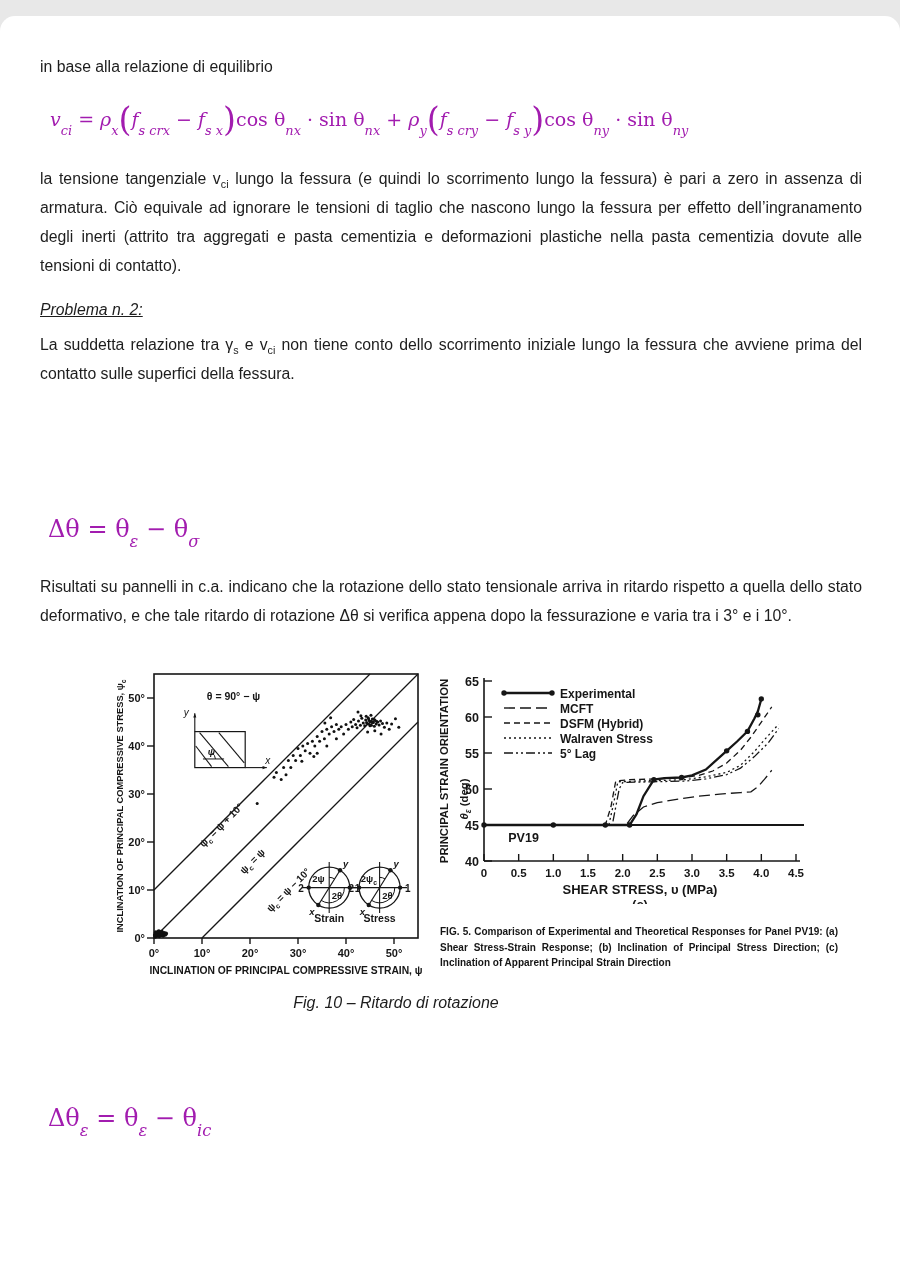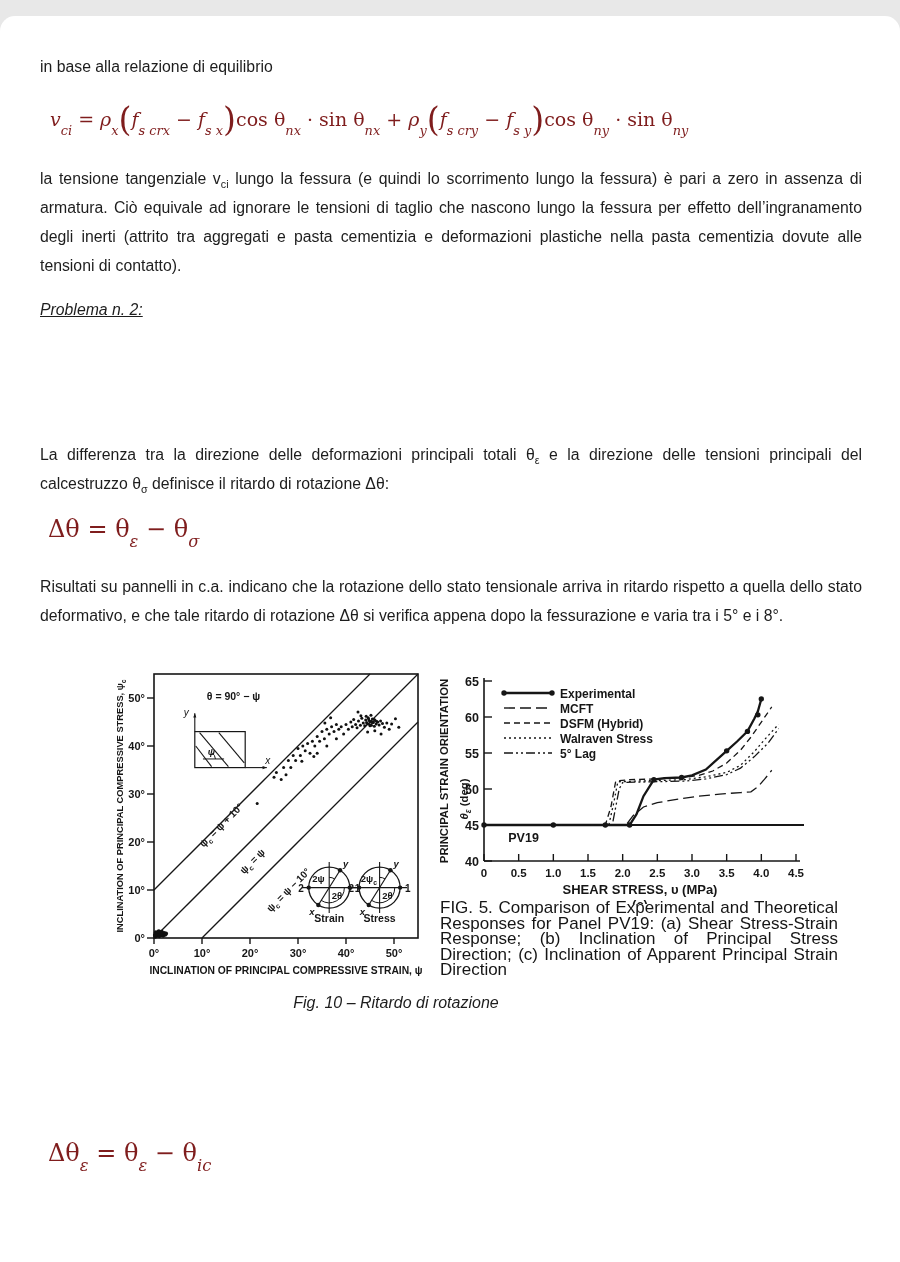--- a/index.html
+++ b/index.html
@@ -3,51 +3,51 @@
 <meta charset="utf-8">
 <style>
   html,body{margin:0;padding:0;background:#e8e8e8;}
   #page{position:relative;width:900px;height:1262px;background:#ffffff;margin:16px auto;
         font-family:"Liberation Sans",sans-serif;color:#1d1d1d;overflow:hidden;border-radius:15px;}
   .blk{position:absolute;left:40px;width:822px;}
   .par{font-size:15.8px;line-height:29px;text-align:justify;}
   .par:after{content:"";display:inline-block;width:0;}
   .nojust{text-align:left;}
   .ital{font-style:italic;text-decoration:underline;}
-  .frm{font-family:"DejaVu Serif",serif;font-size:19px;color:#7f1d1d;}
+  .frm{font-family:"DejaVu Serif",serif;font-size:19px;color:#a21caf;}
   .frm sub{font-size:66%;position:relative;top:4px;font-style:italic;}
   .frm .big{font-size:175%;font-weight:300;vertical-align:-0.14em;font-style:normal;}
   .frm2{font-size:24px;}
   .figwrap{position:absolute;}
-  .fig5cap{position:absolute;left:440px;top:884px;width:398px;font-weight:normal;
-           font-size:17px;line-height:15.5px;text-align:justify;color:#151515;}
+  .fig5cap{position:absolute;left:440px;top:908px;width:398px;font-weight:bold;
+           font-size:10px;line-height:15.5px;text-align:justify;color:#151515;}
   .fig10cap{position:absolute;left:0;top:978px;width:792px;text-align:center;
             font-style:italic;font-size:16px;color:#1d1d1d;}
   sub.tsub{font-size:68%;line-height:0;}
   svg text{fill:#161616;}
 </style>
 </head>
 <body>
 
 <div id="page">
 
   <div class="blk par nojust" style="top:36px">in base alla relazione di equilibrio</div>
 
   <div class="blk frm" style="top:84px;left:50px;width:812px"><span style="font-style: italic;">v</span><sub class="tsub" style="font-style: italic;">ci</sub><span> = </span><span style="font-style: italic;">ρ</span><sub class="tsub" style="font-style: italic;">x</sub><span class="big">(</span><span style="font-style: italic;">f</span><sub class="tsub" style="font-style: italic;">s crx</sub><span> − </span><span style="font-style: italic;">f</span><sub class="tsub" style="font-style: italic;">s x</sub><span class="big">)</span><span>cos θ</span><sub class="tsub" style="font-style: italic;">nx</sub><span> · sin θ</span><sub class="tsub" style="font-style: italic;">nx</sub><span> + </span><span style="font-style: italic;">ρ</span><sub class="tsub" style="font-style: italic;">y</sub><span class="big">(</span><span style="font-style: italic;">f</span><sub class="tsub" style="font-style: italic;">s cry</sub><span> − </span><span style="font-style: italic;">f</span><sub class="tsub" style="font-style: italic;">s y</sub><span class="big">)</span><span>cos θ</span><sub class="tsub" style="font-style: italic;">ny</sub><span> · sin θ</span><sub class="tsub" style="font-style: italic;">ny</sub></div>
 
   <div class="blk par" style="top:148px"><span>la tensione tangenziale v</span><sub class="tsub">ci</sub><span> lungo la fessura (e quindi lo scorrimento lungo la fessura) è pari a zero in assenza di armatura. Ciò equivale ad ignorare le tensioni di taglio che nascono lungo la fessura per effetto dell’ingranamento degli inerti (attrito tra aggregati e pasta cementizia e deformazioni plastiche nella pasta cementizia dovute alle tensioni di contatto).</span></div>
 
   <div class="blk par nojust ital" style="top:279px">Problema n. 2:</div>
 
-
-  <div class="blk par" style="top:424px"><span>La differenza tra la direzione delle deformazioni principali totali θ</span><sub class="tsub">ε</sub><span> e la direzione delle tensioni principali del calcestruzzo θ</span><sub class="tsub">σ</sub><span> definisce il ritardo di rotazione Δθ:</span></div>
+  <div class="blk par" style="top:314px"><span>La suddetta relazione tra γ</span><sub class="tsub">s</sub><span> e v</span><sub class="tsub">ci</sub><span> non tiene conto dello scorrimento iniziale lungo la fessura che avviene prima del contatto sulle superfici della fessura.</span></div>
+
 
   <div class="blk frm frm2" style="top:499px;left:48px"><span>Δθ = θ</span><sub class="tsub" style="font-style: italic;">ε</sub><span> − θ</span><sub class="tsub" style="font-style: italic;">σ</sub></div>
 
-  <div class="blk par" style="top:556px"><span>Risultati su pannelli in c.a. indicano che la rotazione dello stato tensionale arriva in ritardo rispetto a quella dello stato deformativo, e che tale ritardo di rotazione Δθ si verifica appena dopo la fessurazione e varia tra i 5° e i 8°.</span></div>
+  <div class="blk par" style="top:556px"><span>Risultati su pannelli in c.a. indicano che la rotazione dello stato tensionale arriva in ritardo rispetto a quella dello stato deformativo, e che tale ritardo di rotazione Δθ si verifica appena dopo la fessurazione e varia tra i 3° e i 10°.</span></div>
 
   <div class="figwrap" style="left:112px;top:648px">
     <svg id="scatter-svg" width="314" height="322">
         <rect x="42" y="10" width="264" height="264" fill="none" stroke="#161616" stroke-width="1.6"></rect>
         <line x1="42" y1="274" x2="42" y2="280" stroke="#161616" stroke-width="1.4"></line>
         <text x="42" y="293" font-size="11" font-family="&quot;Liberation Sans&quot;,sans-serif" font-weight="bold" text-anchor="middle"><tspan>0°</tspan></text>
         <line x1="90" y1="274" x2="90" y2="280" stroke="#161616" stroke-width="1.4"></line>
         <text x="90" y="293" font-size="11" font-family="&quot;Liberation Sans&quot;,sans-serif" font-weight="bold" text-anchor="middle"><tspan>10°</tspan></text>
         <line x1="138" y1="274" x2="138" y2="280" stroke="#161616" stroke-width="1.4"></line>
         <text x="138" y="293" font-size="11" font-family="&quot;Liberation Sans&quot;,sans-serif" font-weight="bold" text-anchor="middle"><tspan>20°</tspan></text>
@@ -299,16 +299,16 @@
         <line x1="66" y1="87" x2="114" y2="87" stroke="#161616" stroke-width="1.4" stroke-dasharray="9,3,2,3,2,3"></line>
         <text x="122" y="91.5" font-size="12" font-family="&quot;Liberation Sans&quot;,sans-serif" font-weight="bold"><tspan>5° Lag</tspan></text>
       </svg>
   </div>
 
   <div class="fig5cap">FIG. 5.  Comparison of Experimental and Theoretical Responses for Panel PV19: (a) Shear Stress-Strain Response; (b) Inclination of Principal Stress Direction; (c) Inclination of Apparent Principal Strain Direction</div>
 
   <div class="fig10cap">Fig. 10 – Ritardo di rotazione</div>
 
 
-  <div class="blk frm frm2" style="top:1123px;left:48px"><span>Δθ</span><sub class="tsub" style="font-style: italic;">ε</sub><span> = θ</span><sub class="tsub" style="font-style: italic;">ε</sub><span> − θ</span><sub class="tsub" style="font-style: italic;">ic</sub></div>
+  <div class="blk frm frm2" style="top:1088px;left:48px"><span>Δθ</span><sub class="tsub" style="font-style: italic;">ε</sub><span> = θ</span><sub class="tsub" style="font-style: italic;">ε</sub><span> − θ</span><sub class="tsub" style="font-style: italic;">ic</sub></div>
 
 
 </div>
 
 </body></html>

